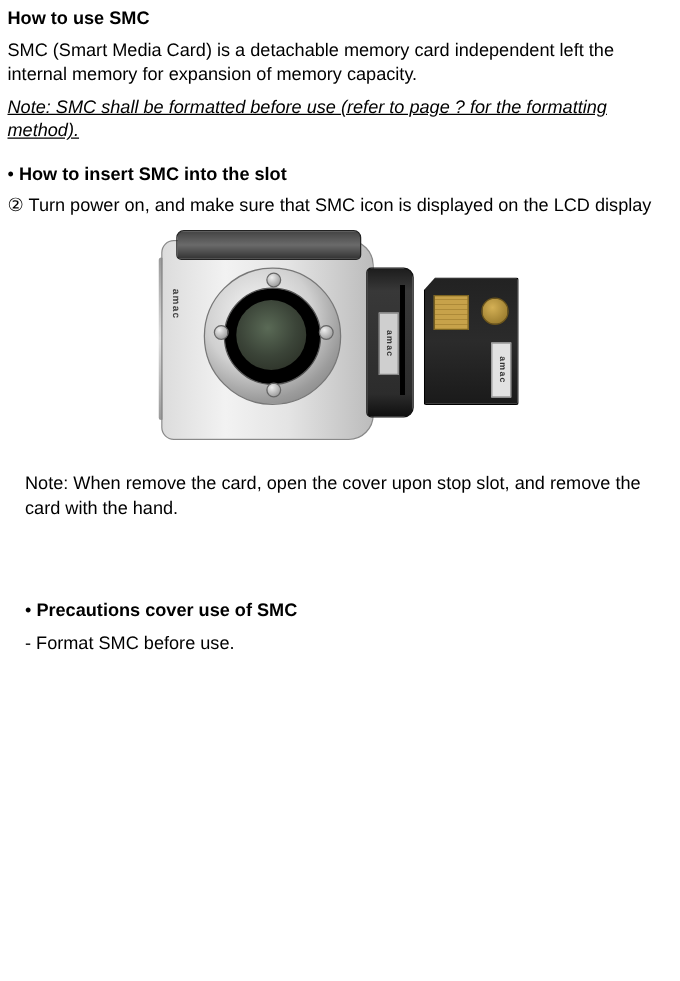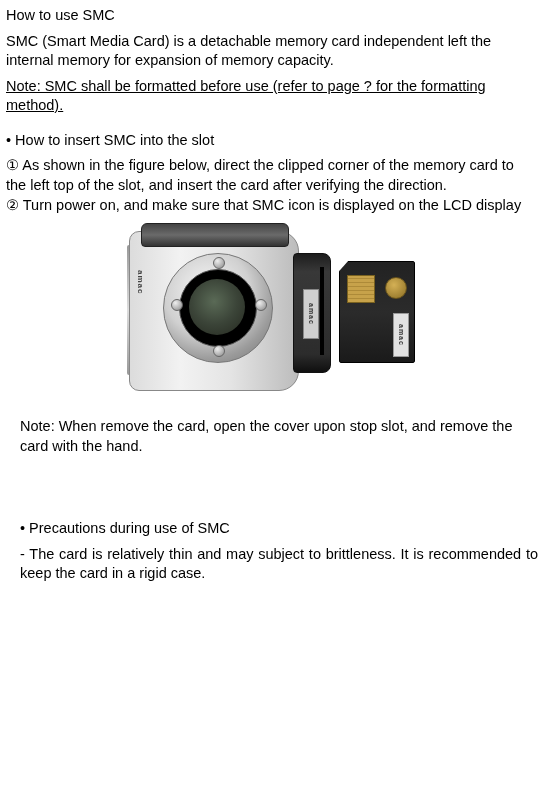--- a/index.html
+++ b/index.html
@@ -6,22 +6,22 @@
     margin: 0;
     padding: 6px 6px 20px 6px;
     font-family: Verdana, Geneva, sans-serif;
     font-size: 14.5px;
     line-height: 1.35;
     color: #000;
     width: 544px;
     box-sizing: border-box;
     background: #fff;
   }
-  .bold { font-weight: normal; }
-  .italic-underline { text-decoration: underline; }
+  .bold { font-weight: bold; }
+  .italic-underline { font-style: italic; text-decoration: underline; }
   .para { margin: 0 0 6px 0; }
   .section { margin-top: 15px; }
   .indent { padding-left: 14px; }
   .justify { text-align: justify; }
   .figure-wrap {
     display: flex;
     justify-content: center;
     margin: 2px 0 10px 0;
   }
   .figure {
@@ -179,24 +179,20 @@
 <p class="para bold">How to use SMC</p>
 
 <p class="para">SMC (Smart Media Card) is a detachable memory card independent left the internal memory for expansion of memory capacity.</p>
 
 <p class="para italic-underline">Note: SMC shall be formatted before use (refer to page ? for the formatting method).</p>
 
 <div class="section">
   <div class="para">
     <span>•</span>
     <span class="bold">How to insert SMC into the slot</span>
-  </div>
-  <div class="para" style="margin-bottom:0">
-    <span>①</span>
-    <span>As shown in the figure below, direct the clipped corner of the memory card to the left top of the slot, and insert the card after verifying the direction.</span>
   </div>
   <div class="para" style="margin-bottom:0">
     <span>②</span>
     <span>Turn power on, and make sure that SMC icon is displayed on the LCD display</span>
   </div>
 </div>
 
 <div class="figure-wrap">
   <div class="figure">
     <div class="dev-side-strip"></div>
@@ -221,16 +217,16 @@
   </div>
 </div>
 
 <p class="para indent">Note: When remove the card, open the cover upon stop slot, and remove the card with the hand.</p>
 
 <div class="gap-block"></div>
 
 <div class="section indent">
   <div class="para">
     <span>•</span>
-    <span class="bold">Precautions during use of SMC</span>
-  </div>
-  <p class="para justify" style="margin-bottom:2px">- The card is relatively thin and may subject to brittleness. It is recommended to keep the card in a rigid case.</p>
+    <span class="bold">Precautions cover use of SMC</span>
+  </div>
+  <p class="para" style="margin-bottom:2px">- Format SMC before use.</p>
 </div>
 
 </body></html>

